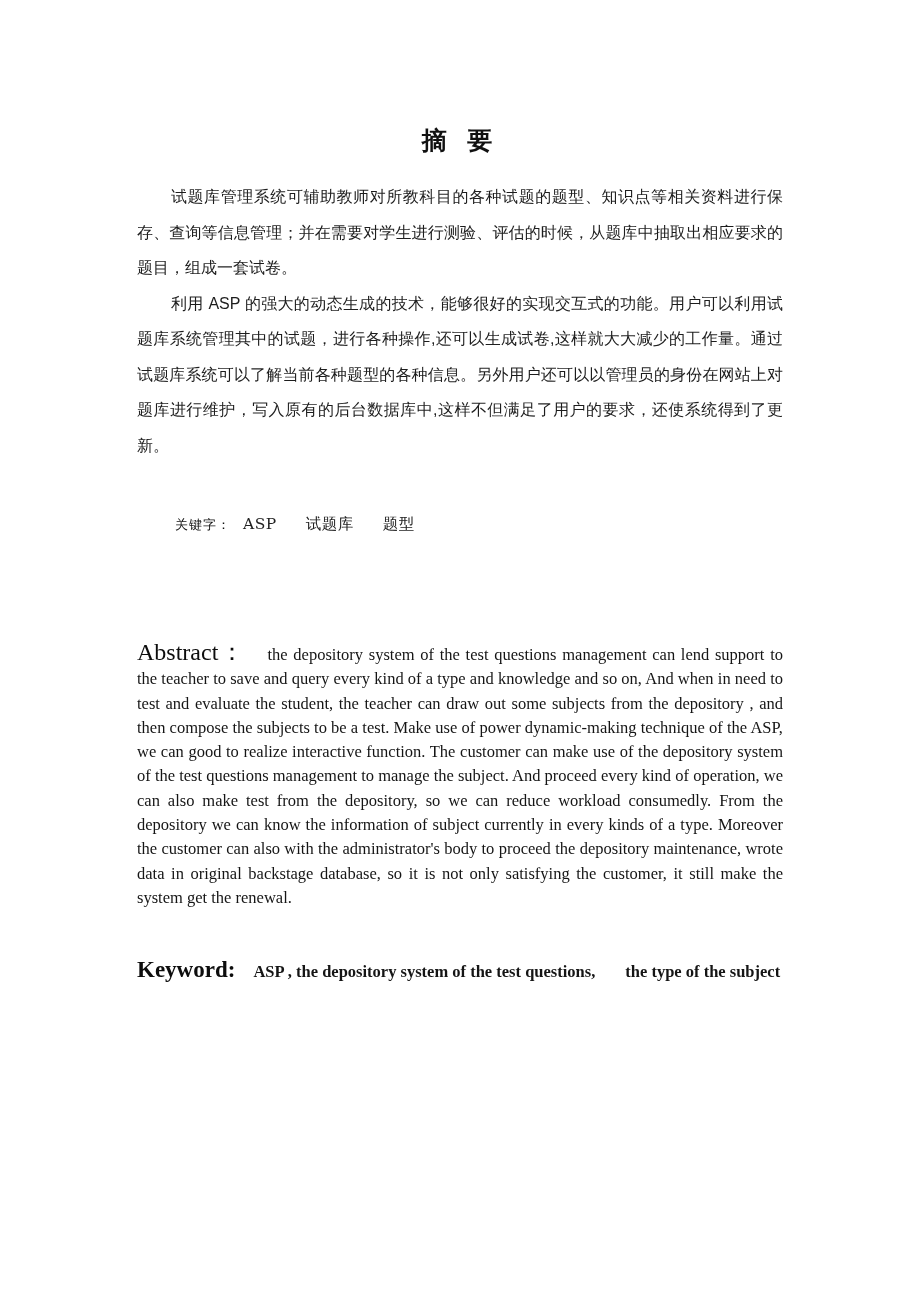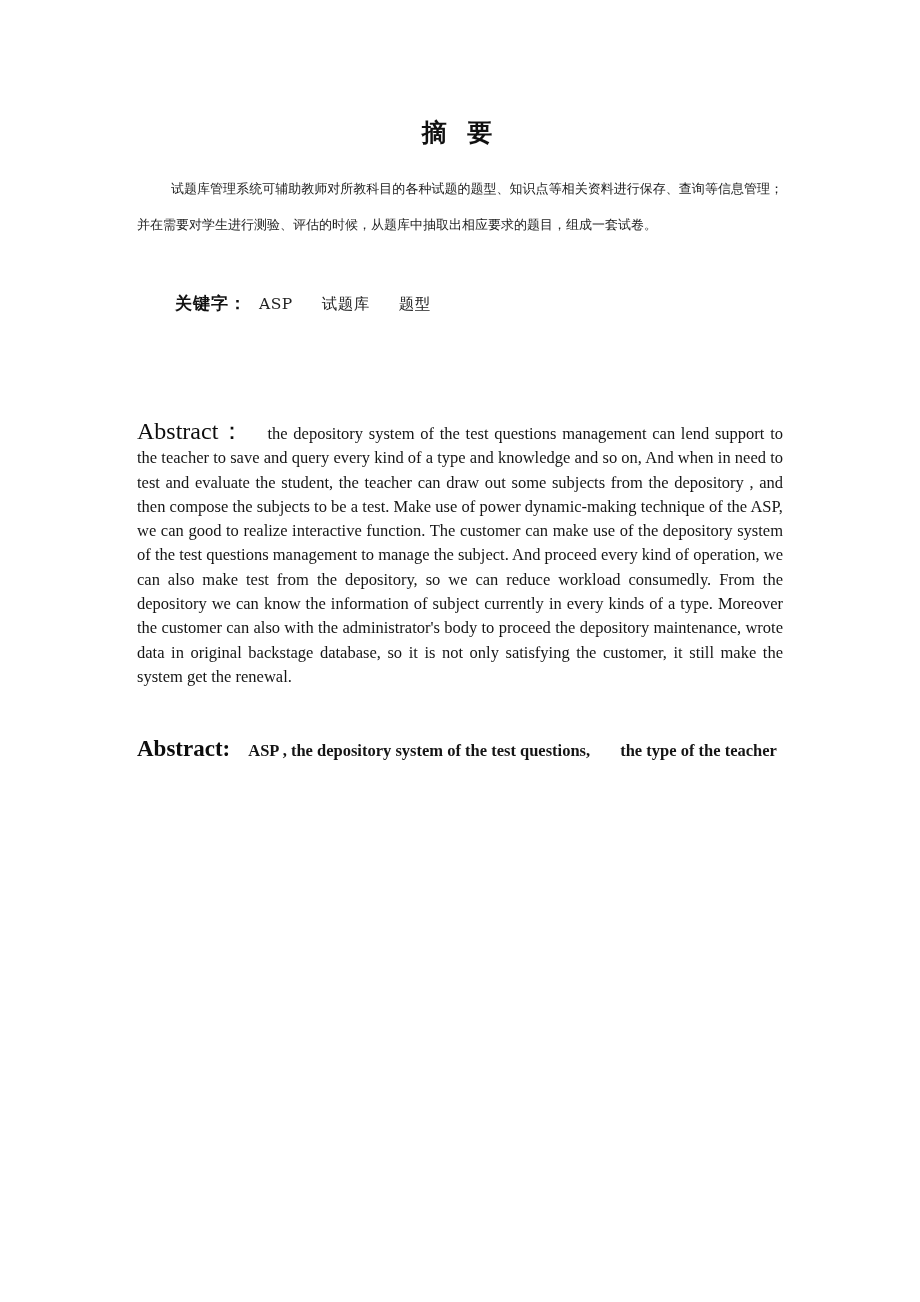--- a/index.html
+++ b/index.html
@@ -22,40 +22,40 @@
     left: 0;
     top: 0;
     width: 920px;
     height: 1302px;
     background: #ffffff;
   }
 
   .content {
     position: absolute;
     left: 137px;
-    top: 0;
+    top: 8px;
     width: 646px;
   }
 
   
   .cn-title {
     text-align: center;
     font-family: "DejaVu Sans", "Liberation Sans", sans-serif;
     font-weight: bold;
     font-size: 25px;
     letter-spacing: 6px;
     color: #111111;
     margin-top: 118px;
     line-height: 1.2;
   }
 
   
   .cn-para {
     font-family: Liberation Sans, sans-serif;
-    font-size: 13px;
+    font-size: 16px;
     line-height: 35.5px;
     text-align: justify;
     text-justify: inter-ideograph;
     text-indent: 34px;
     color: #1d1d1d;
     margin: 0;
   }
   .cn-para.first { margin-top: 23px; }
   .cn-para.second { margin-top: 0px; }
 
@@ -63,22 +63,22 @@
   .cn-keywords {
     margin-top: 46px;
     margin-left: 38px;
     font-family: "DejaVu Serif", "Liberation Serif", serif;
     font-size: 16px;
     line-height: 30px;
     white-space: nowrap;
   }
   .cn-keywords .kw-label {
     font-family: "DejaVu Sans", "Liberation Sans", sans-serif;
-    font-weight: bold;
-    font-size: 17px;
+    font-weight: normal;
+    font-size: 13px;
     letter-spacing: 1px;
     color: #111111;
   }
   .cn-keywords .kw-values {
     font-size: 15.5px;
     color: #222222;
     margin-left: 12px;
     letter-spacing: 0.5px;
   }
   .cn-keywords .kw-sep { display: inline-block; width: 17px; }
@@ -147,27 +147,28 @@
 
 <div class="page">
 
 
   <div class="content">
 
     <div class="cn-title">摘 要</div>
 
     <p class="cn-para first">试题库管理系统可辅助教师对所教科目的各种试题的题型、知识点等相关资料进行保存、查询等信息管理；并在需要对学生进行测验、评估的时候，从题库中抽取出相应要求的题目，组成一套试卷。</p>
 
+    <p class="cn-para second">利用 ASP 的强大的动态生成的技术，能够很好的实现交互式的功能。用户可以利用试题库系统管理其中的试题，进行各种操作,还可以生成试卷,这样就大大减少的工作量。通过试题库系统可以了解当前各种题型的各种信息。另外用户还可以以管理员的身份在网站上对题库进行维护，写入原有的后台数据库中,这样不但满足了用户的要求，还使系统得到了更新。</p>
 
     <div class="cn-keywords">
       <span class="kw-label">关键字：</span><span class="kw-values">ASP</span><span class="kw-sep"></span><span class="kw-values">试题库</span><span class="kw-sep"></span><span class="kw-values">题型</span>
     </div>
 
     <div class="en-block">
       <p class="en-para"><span class="en-label-abstract">Abstract</span><span class="en-label-abstract colon">：</span><span class="en-gap"></span><span>the depository system of the test questions management can   lend support to the teacher to save and query every kind of a type and knowledge and so on, And when in need to test and evaluate the student, the teacher can draw out some subjects from the depository , and then compose the subjects to be a test. Make use of power dynamic-making technique of the ASP, we can good to realize interactive function. The customer can make use of the depository system of the test questions management to manage the subject. And proceed every kind of operation, we can also make test from the depository, so we can reduce workload consumedly. From the depository we can know the information of subject currently in every kinds of a type. Moreover the customer can also with the administrator's body to proceed the depository maintenance, wrote data in original backstage database, so it is not only satisfying the customer, it still make the system get the renewal.</span></p>
     </div>
 
     <div class="en-keywords">
-      <span class="kw-label">Abstract:</span><span class="kw-values">ASP , the depository system of the test questions,</span><span class="kw-sep2"></span><span class="kw-values">the type of the teacher</span>
+      <span class="kw-label">Keyword:</span><span class="kw-values">ASP , the depository system of the test questions,</span><span class="kw-sep2"></span><span class="kw-values">the type of the subject</span>
     </div>
 
   </div>
 </div>
 
 </body></html>

